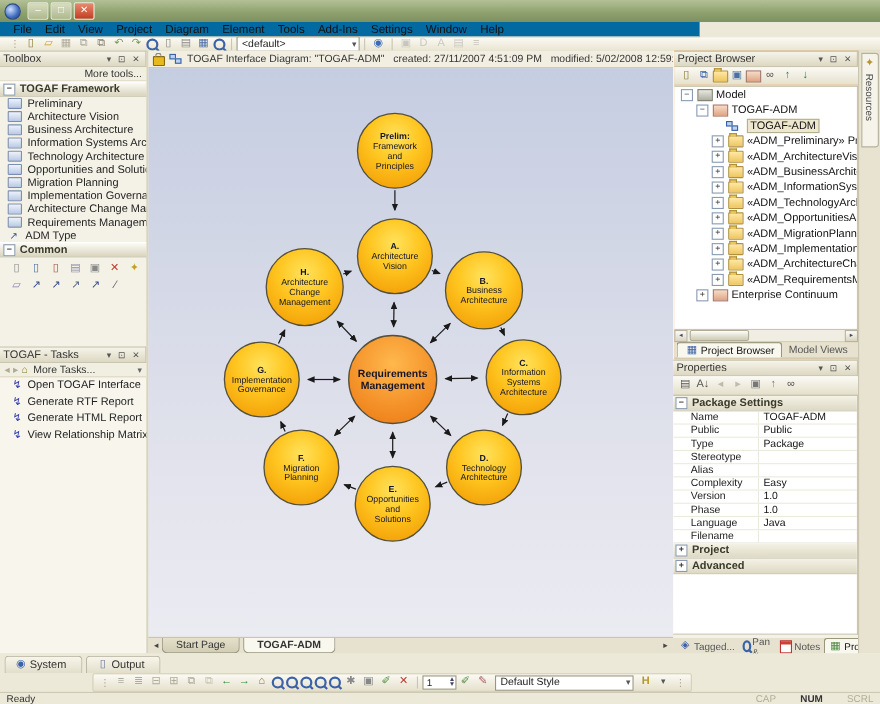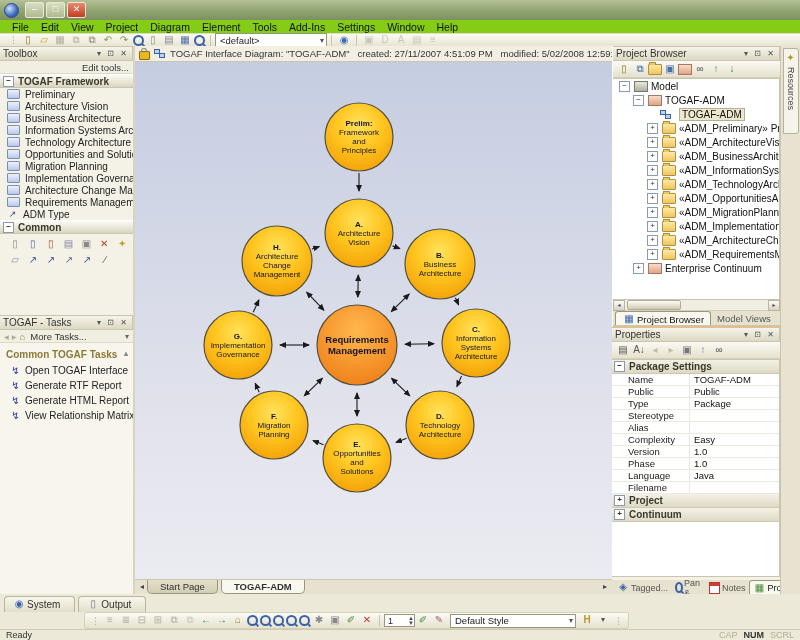--- a/index.html
+++ b/index.html
@@ -8,21 +8,21 @@
   .abs{position:absolute}
   
   .titlebar{left:0;top:0;width:800px;height:20px;background:linear-gradient(#b3c096,#8da06c 60%,#7d9160);
             display:flex;align-items:center;padding:0 4px;box-sizing:border-box}
   .app-icon{width:13px;height:13px;border-radius:50%;background:radial-gradient(circle at 35% 35%,#cfe0ff,#3f6cc0 60%,#1d3d80);border:1px solid #2a4a8a;margin-right:4px}
   .title-text{color:#f2f4e6;font-weight:bold;font-size:11px;text-shadow:1px 1px 1px #5c6f48;flex:1}
   .winbtn{width:17px;height:14px;margin-left:2px;border:1px solid #e6ead8;border-radius:2px;
           background:linear-gradient(#d9ddc2,#aeb98e);font-size:9px;line-height:13px;text-align:center;color:#fff}
   .winbtn.close{background:linear-gradient(#e88a70,#c33d22);}
   
-  .menubar{left:0;top:20px;width:800px;height:14px;background:#84cc16;border-bottom:1px solid #e0dcc8;
+  .menubar{left:0;top:20px;width:636px;height:14px;background:#0369a1;border-bottom:1px solid #e0dcc8;
            display:flex;align-items:center;padding-left:6px;box-sizing:border-box}
   .menu-item{padding:0 6px;font-size:10.5px;color:#111}
   .toolbar{left:0;top:34px;width:800px;height:13px;background:linear-gradient(#fbfaf4,#e9e5d2);
            border-bottom:1px solid #d4d0ba;display:flex;align-items:center;padding-left:6px;box-sizing:border-box}
   .ti{display:inline-block;width:14px;height:13px;line-height:12px;text-align:center;font-size:10px;margin:0 1px}
   .ti.dim{opacity:.4;filter:grayscale(1)}
   .tsep{width:1px;height:11px;background:#c9c5ae;margin:0 4px}
   .grip{color:#a8a38a;font-size:9px;margin:0 3px;letter-spacing:-1px}
   .dropdown{height:12px;background:#fff;border:1px solid #9a967e;font-size:9.5px;display:flex;align-items:center;
             padding:0 2px 0 4px;color:#222}
@@ -106,21 +106,21 @@
   
   .outrow{left:0;top:594px;width:800px;height:18px;background:#ece9d8;display:flex;align-items:flex-end;padding-left:4px;box-sizing:border-box}
   .otab{height:15px;display:flex;align-items:center;padding:0 14px 0 6px;font-size:10px;color:#333;
         border:1px solid #b8b4a0;border-bottom:none;border-radius:4px 4px 0 0;background:linear-gradient(#f8f6ec,#e2deca);margin-right:3px}
   .btoolbar{left:0;top:612px;width:800px;height:17px;background:#ece9d8;display:flex;align-items:center;padding-left:84px;box-sizing:border-box}
   .btoolbar .bar{height:15px;display:flex;align-items:center;background:linear-gradient(#fbfaf4,#e5e1cd);border:1px solid #d4d0ba;border-radius:2px;padding:0 3px}
   .spin{width:26px;height:11px;background:#fff;border:1px solid #9a967e;font-size:9px;display:flex;align-items:center;padding-left:3px}
   .spin .ud{margin-left:auto;font-size:6px;color:#446;line-height:5px}
   .statusbar{left:0;top:629px;width:800px;height:11px;background:#ece9d8;border-top:1px solid #cdc9b4;display:flex;align-items:flex-end;
              font-size:9px;color:#333;padding:0 6px;box-sizing:border-box}
-  .locks{margin-left:auto;display:flex;gap:6px;color:#b3ae98}
+  .locks{margin-left:auto;display:flex;gap:22px;color:#b3ae98}
   .locks .on{color:#333;font-weight:bold}
   .mag{display:inline-block;width:7px;height:7px;border:2px solid #3a62a8;border-radius:50%;position:relative;margin:1px}
   .mag::after{content:"";position:absolute;width:4px;height:2px;background:#3a62a8;transform:rotate(45deg);right:-3px;bottom:-2px}
   .ic-note-red{display:inline-block;width:9px;height:10px;background:#fff;border:1px solid #b33;box-shadow:inset 0 3px 0 #d04030;flex:none}
 </style>
 </head>
 <body>
 
 <div class="abs titlebar">
   <span class="app-icon"></span>
@@ -177,21 +177,21 @@
       <span class="ti dim" style="color: rgb(136, 136, 136);">≡</span>
     </span>
 </div>
 
 <div class="abs toolbox">
   <div class="panel-title">
     <span>Toolbox</span>
     <span class="pt-btns"><span>▾</span> <span>⊡</span> <span>✕</span></span>
   </div>
   <div class="subrow" style="justify-content:flex-end">
-    <span>Edit tools...</span>
+    <span>More tools...</span>
   </div>
   <div class="group-hdr">
     <span class="expander">−</span>
     <span>TOGAF Framework</span>
   </div>
   <div>
       <div class="tbx-item">
         <span class="ic-element"></span>
         <span class="lbl">Preliminary</span>
       </div>
@@ -265,24 +265,20 @@
   <div class="panel-title">
     <span>TOGAF - Tasks</span>
     <span class="pt-btns"><span>▾</span> <span>⊡</span> <span>✕</span></span>
   </div>
   <div class="subrow">
     <span style="color:#b0ab96">◂</span>
     <span style="color:#b0ab96;margin:0 3px">▸</span>
     <span style="color:#8a7a3a;margin-right:5px">⌂</span>
     <span>More Tasks...</span>
     <span style="margin-left:auto;color:#666;font-size:8px">▾</span>
-  </div>
-  <div class="task-group">
-    <span>Common TOGAF Tasks</span>
-    <span class="tg-arr">▴</span>
   </div>
   <div>
       <div class="task-item">
         <span class="ic-runner">↯</span>
         <span class="lbl">Open TOGAF Interface</span>
       </div>
       <div class="task-item">
         <span class="ic-runner">↯</span>
         <span class="lbl">Generate RTF Report</span>
       </div>
@@ -559,21 +555,21 @@
           <div class="k">Filename</div>
           <div class="v"></div>
         </div>
       </div>
     <div class="pg-group">
       <span class="expander">+</span>
       <span>Project</span>
     </div>
     <div class="pg-group">
       <span class="expander">+</span>
-      <span>Continuum</span>
+      <span>Advanced</span>
     </div>
   </div>
 </div>
 
 <div class="abs docktabs">
   <span class="ptab">
     <span class="ti" style="color:#3a62a8">◈</span>
     <span>Tagged...</span>
   </span>
   <span class="ptab">

